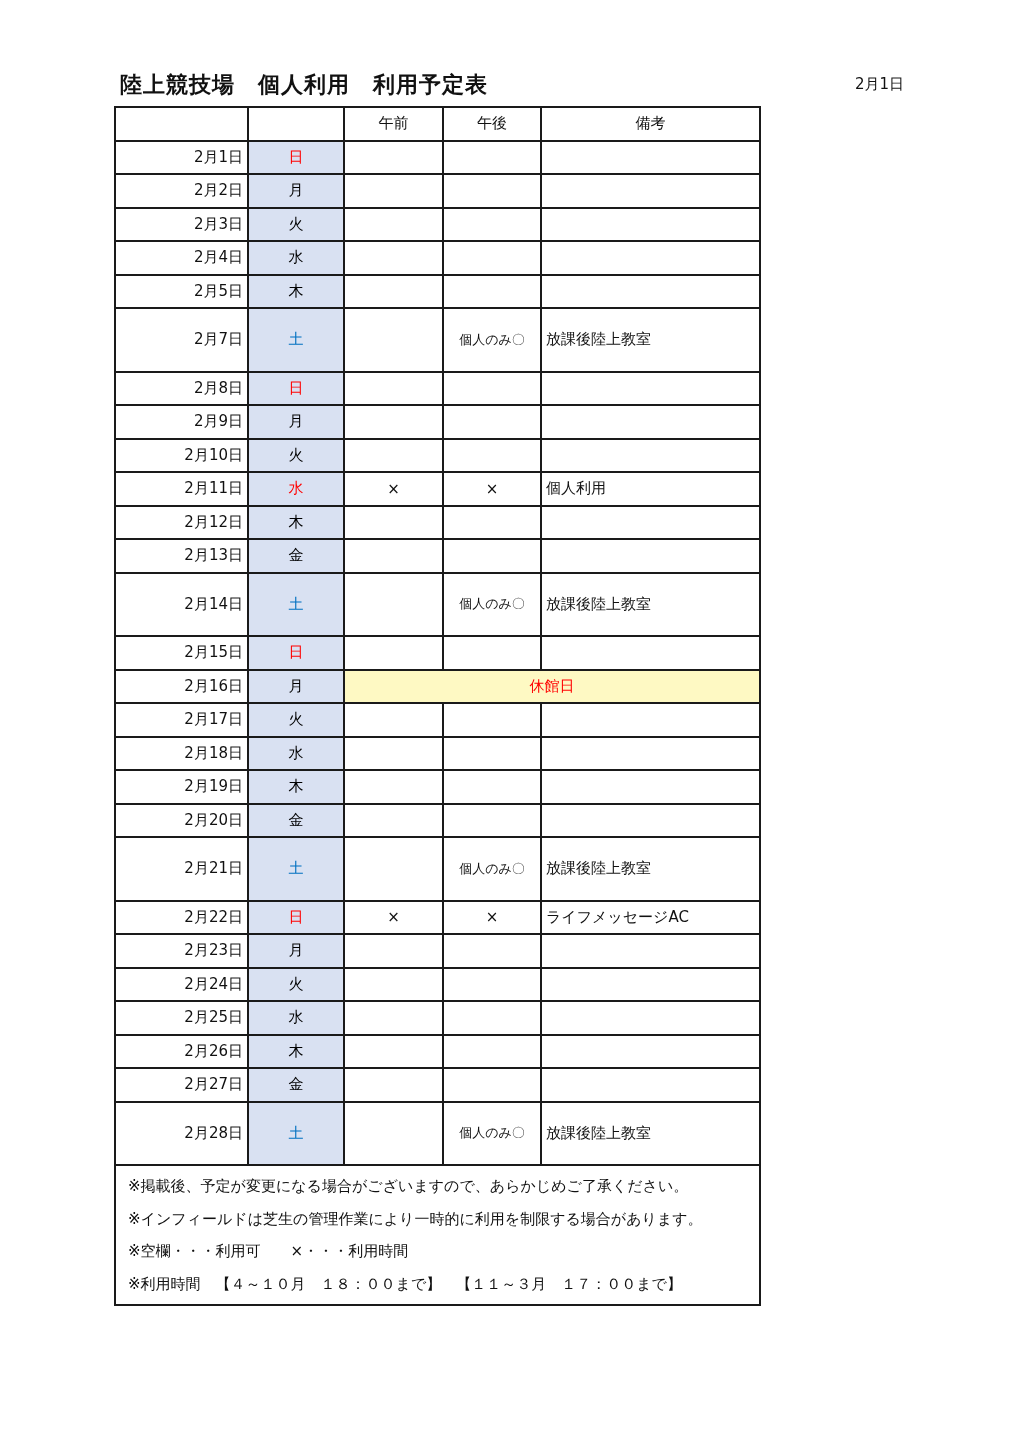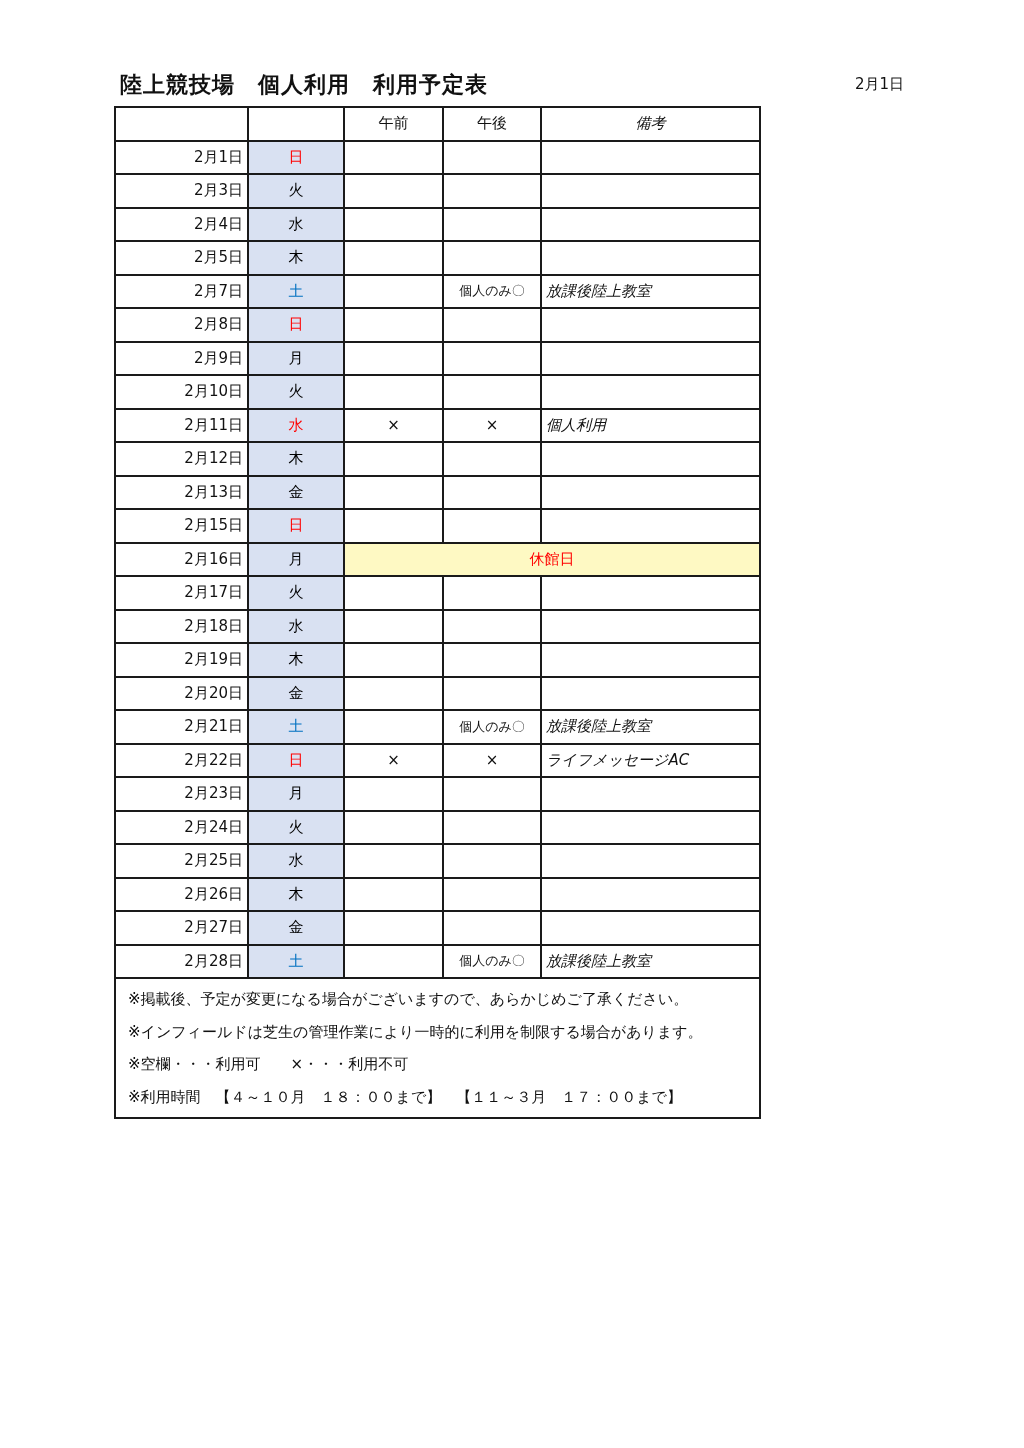--- a/index.html
+++ b/index.html
@@ -5,23 +5,23 @@
   html, body { margin:0; padding:0; background:#ffffff; }
   body { width:1024px; height:1448px; position:relative; font-family:"DejaVu Sans", sans-serif; color:#111; }
   .title { position:absolute; left:120px; top:70px; font-size:22px; font-weight:bold; letter-spacing:1px; white-space:pre; }
   .issue-date { position:absolute; right:120px; top:75px; font-size:15px; }
   table.sched { position:absolute; left:114px; top:106px; border-collapse:collapse; table-layout:fixed; width:647px; }
   table.sched td, table.sched th { border:2px solid #1a1a1a; height:31.5px; padding:0 4px; font-size:15px; font-weight:normal; overflow:hidden; white-space:nowrap; }
   .c-date { width:123px; text-align:right; }
   .c-day { width:86px; text-align:center; background:#d9e1f2; font-weight:bold; font-size:17px; }
   .c-am { width:89px; text-align:center; }
   .c-pm { width:88px; text-align:center;margin-top:11px; }
-  .c-note { text-align:left;font-style:italic; }
+  .c-note { text-align:left; }
   th.c-head { text-align:center; height:31px; }
-  .pm-small { font-size:13px !important; padding:0 1px !important; }
+  .pm-small { font-size:13px !important; padding:15px 1px !important; }
   .closed { background:#fef9c3; color:#ff0000; text-align:center; font-weight:bold; font-size:16px; }
   .notes-cell { padding:4px 12px !important; height:auto !important; }
   .note-line { font-size:15px; line-height:32.5px; white-space:pre; }
 </style>
 </head>
 <body>
 
 <div class="title">陸上競技場　個人利用　利用予定表</div>
 <div class="issue-date">2月1日</div>
 
@@ -37,20 +37,27 @@
   </thead>
   <tbody id="sched-body">
       <tr>
         <td class="c-date">2月1日</td>
         <td class="c-day" style="color: rgb(255, 0, 0);">日</td>
         <td class="c-am"></td>
         <td class="c-pm"></td>
         <td class="c-note"></td>
       </tr>
       <tr>
+        <td class="c-date">2月2日</td>
+        <td class="c-day" style="color: rgb(0, 0, 0);">月</td>
+        <td class="c-am"></td>
+        <td class="c-pm"></td>
+        <td class="c-note"></td>
+      </tr>
+      <tr>
         <td class="c-date">2月3日</td>
         <td class="c-day" style="color: rgb(0, 0, 0);">火</td>
         <td class="c-am"></td>
         <td class="c-pm"></td>
         <td class="c-note"></td>
       </tr>
       <tr>
         <td class="c-date">2月4日</td>
         <td class="c-day" style="color: rgb(0, 0, 0);">水</td>
         <td class="c-am"></td>
@@ -105,20 +112,27 @@
         <td class="c-am"></td>
         <td class="c-pm"></td>
         <td class="c-note"></td>
       </tr>
       <tr>
         <td class="c-date">2月13日</td>
         <td class="c-day" style="color: rgb(0, 0, 0);">金</td>
         <td class="c-am"></td>
         <td class="c-pm"></td>
         <td class="c-note"></td>
+      </tr>
+      <tr>
+        <td class="c-date">2月14日</td>
+        <td class="c-day" style="color: rgb(0, 112, 192);">土</td>
+        <td class="c-am"></td>
+        <td class="c-pm pm-small">個人のみ〇</td>
+        <td class="c-note">放課後陸上教室</td>
       </tr>
       <tr>
         <td class="c-date">2月15日</td>
         <td class="c-day" style="color: rgb(255, 0, 0);">日</td>
         <td class="c-am"></td>
         <td class="c-pm"></td>
         <td class="c-note"></td>
       </tr>
       <tr>
         <td class="c-date">2月16日</td>
@@ -208,18 +222,18 @@
         <td class="c-am"></td>
         <td class="c-pm pm-small">個人のみ〇</td>
         <td class="c-note">放課後陸上教室</td>
       </tr>
     </tbody>
   <tfoot>
     <tr>
       <td colspan="5" class="notes-cell">
         <div class="note-line">※掲載後、予定が変更になる場合がございますので、あらかじめご了承ください。</div>
         <div class="note-line">※インフィールドは芝生の管理作業により一時的に利用を制限する場合があります。</div>
-        <div class="note-line">※空欄・・・利用可　　×・・・利用不可</div>
+        <div class="note-line">※空欄・・・利用可　　×・・・利用時間</div>
         <div class="note-line">※利用時間　【４～１０月　１８：００まで】　【１１～３月　１７：００まで】</div>
       </td>
     </tr>
   </tfoot>
 </table>
 
 </body></html>

